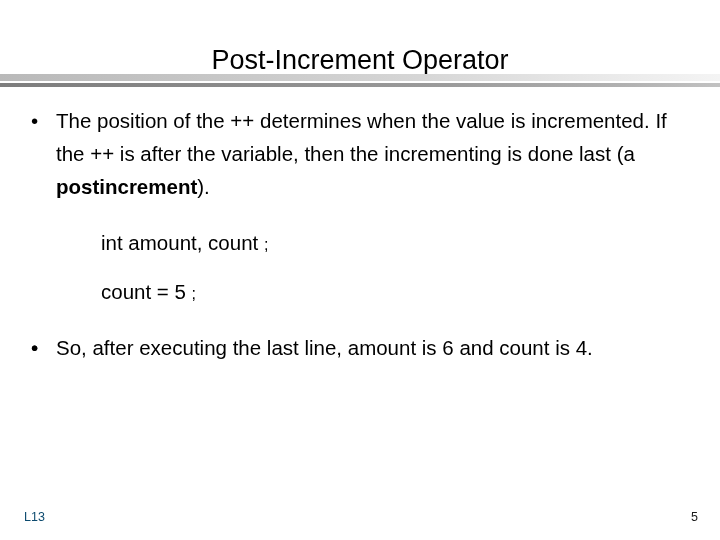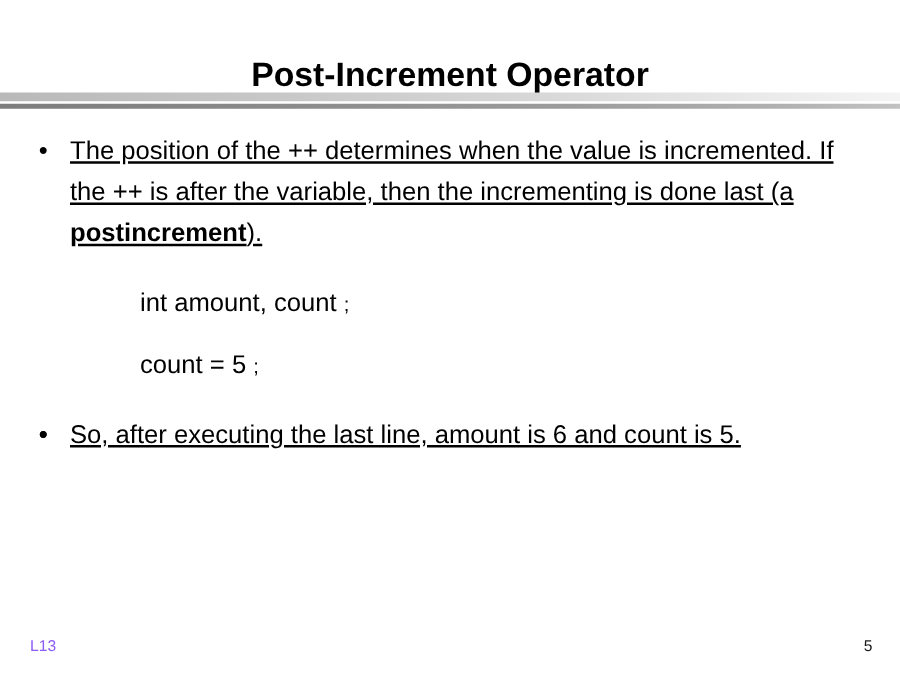--- a/index.html
+++ b/index.html
@@ -25,21 +25,21 @@
 
   
   .title {
     position: absolute;
     left: 0;
     top: 26px;
     width: 720px;
     text-align: center;
     font-size: 27px;
     line-height: 32px;
-    font-weight: bold;
+    font-weight: normal;
     letter-spacing: 0px;
     color: #000000;
     white-space: nowrap;
   }
 
   
   .divider {
     position: absolute;
     left: 0;
     top: 72px;
@@ -80,49 +80,47 @@
   }
   .bullet .dot {
     position: absolute;
     left: 31px;
     top: 0;
     font-size: 20.5px;
     line-height: 33px;
   }
   .bullet .txt {
     display: block;
-    text-decoration: underline;
   }
 
   .bullet-1 { margin-top: 0px; padding-right: 24px; }
   .bullet-2 { margin-top: 21px; padding-right: 60px; }
   .bullet-3 { margin-top: 3px; padding-right: 40px; }
 
   b.strong { font-weight: bold; }
 
   
   .code-block {
     margin-top: 23px;
     padding-left: 101px;
     font-size: 20.5px;
     line-height: 33px;
-    margin-left: 11px;
   }
   .code-line { white-space: pre; }
   .code-gap { height: 14px; }
   .semi { font-size: 16px; }
 
   
   .footer-left {
     position: absolute;
     left: 24px;
     top: 509px;
     font-size: 12.5px;
     line-height: 16px;
-    color: #8b5cf6;
+    color: #0c4a6e;
   }
   .footer-page {
     position: absolute;
     right: 22px;
     top: 509px;
     font-size: 12.5px;
     line-height: 16px;
     color: #1a1a1a;
     text-align: right;
   }
@@ -151,21 +149,21 @@
       <div class="code-gap"></div>
       <div class="code-line"><span>count = 5 </span><span class="semi">;</span></div>
     </div>
 
     <div class="bullet bullet-2">
       <span class="dot">•</span>
     </div>
 
     <div class="bullet bullet-3">
       <span class="dot">•</span>
-      <span class="txt">So, after executing the last line, amount is 6 and count is 5.</span>
+      <span class="txt">So, after executing the last line, amount is 6 and count is 4.</span>
     </div>
 
   </div>
 
   <div class="footer-left">L13</div>
 
   <div class="footer-page">5</div>
 
 </div>
 

